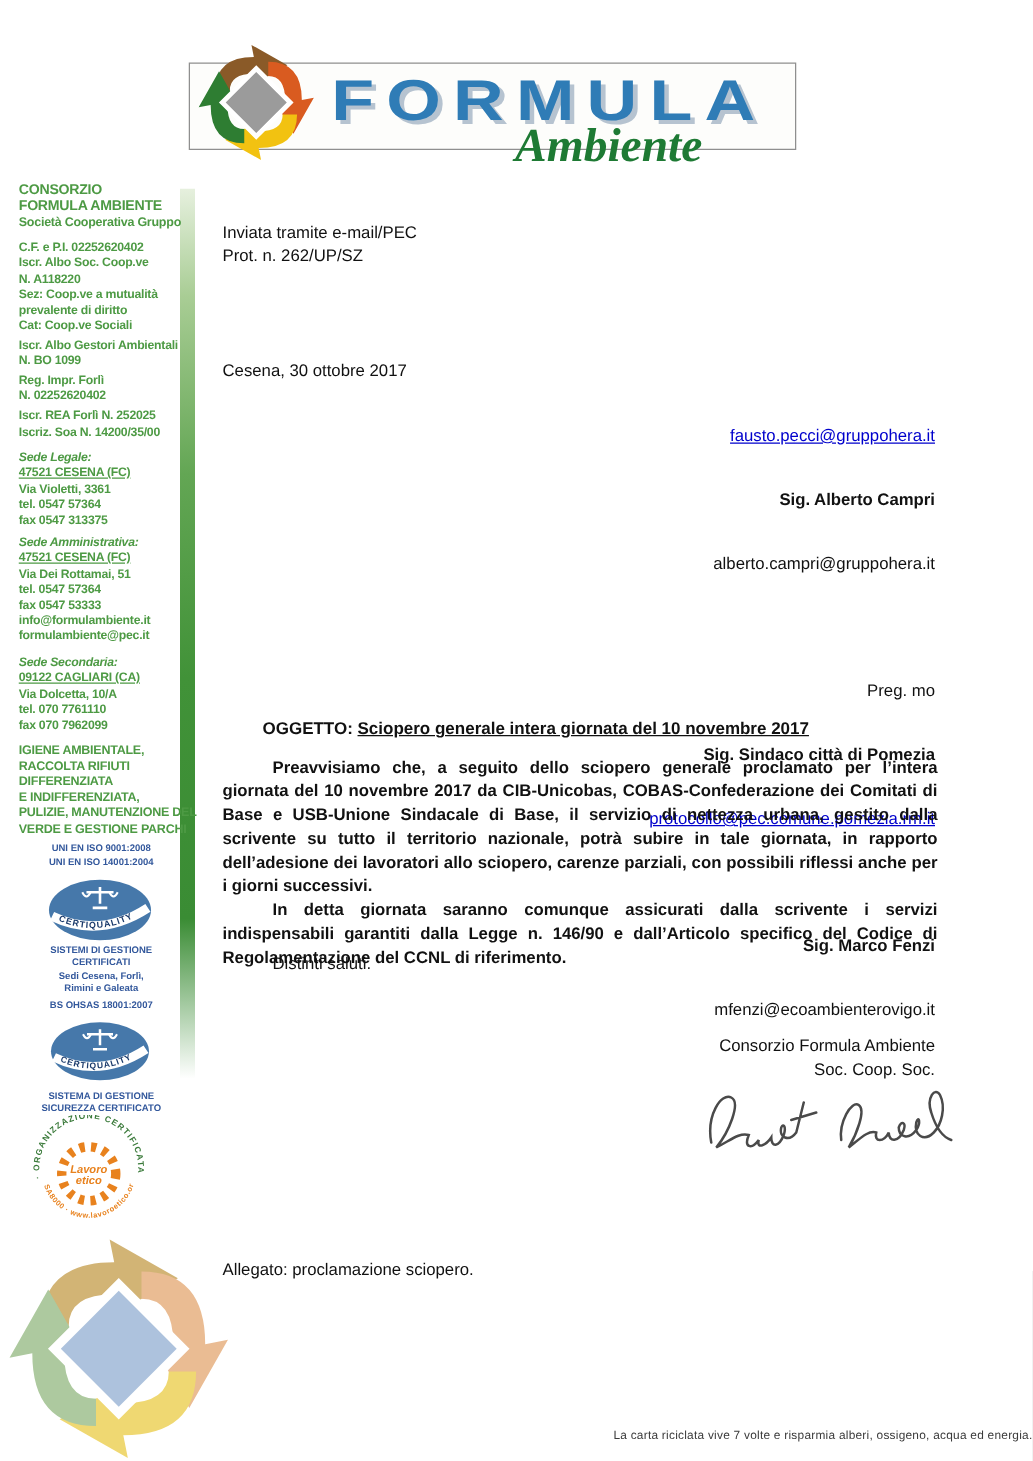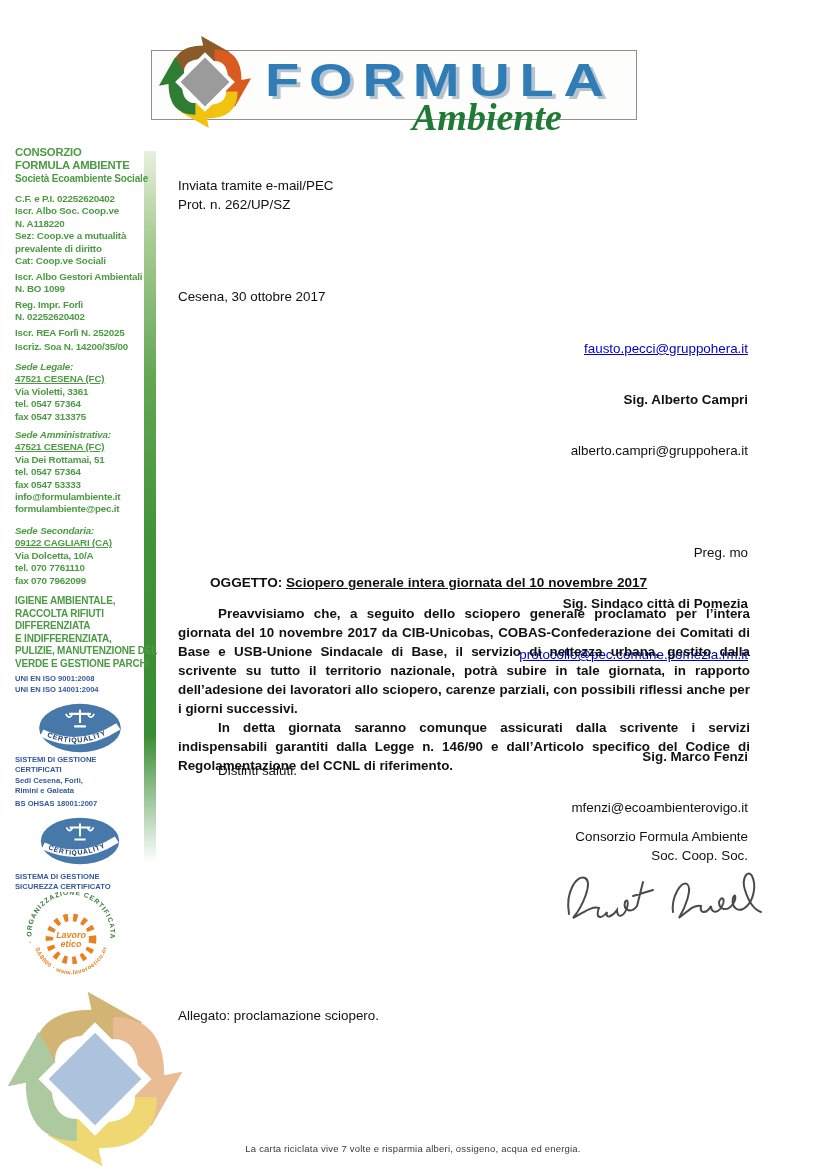--- a/index.html
+++ b/index.html
@@ -16,40 +16,40 @@
   
   .greenbar{position:absolute;left:144px;top:151px;width:12px;height:712px;
         background:linear-gradient(180deg,#e6f0de 0%,#a9cd95 12%,#63a654 32%,#419238 55%,#3a8c34 82%,rgba(58,140,52,0) 100%);}
   .sb{position:absolute;left:15px;width:132px;color:#4d9a44;font-weight:bold;
       font-size:9.8px;line-height:12.4px;letter-spacing:-0.2px;white-space:nowrap;}
   .sb .it{font-style:italic;}
   .sb .u{text-decoration:underline;}
   .org{font-size:11.3px;line-height:13px;}
   .org .sub{font-size:10px;}
   .svc{font-size:10px;line-height:12.6px;}
-  .cert{position:absolute;left:15px;width:132px;color:#33589c;font-weight:bold;
+  .cert{position:absolute;left:15px;width:132px;color:#33589c;font-weight:bold;text-align:center;
         font-size:7.6px;line-height:10px;letter-spacing:0;}
   .cq{position:absolute;left:38px;width:84px;height:50px;}
   .sa{position:absolute;left:24px;width:94px;height:94px;}
   
   .blk{position:absolute;font-size:13.4px;line-height:19px;}
   .recips{position:absolute;right:78px;top:306px;text-align:right;font-size:13.4px;line-height:17px;white-space:pre-wrap;}
   .recips .b{font-weight:bold;}
   .recips .gap{height:17px;}
   a.maillink{color:#0000cc;text-decoration:underline;}
   .subject{position:absolute;left:178px;top:575px;font-size:13.6px;font-weight:bold;margin-left:32px;}
   .subject .u{text-decoration:underline;}
   .paras{position:absolute;left:178px;top:604px;width:572px;text-align:justify;font-size:13.4px;line-height:19px;}
   .paras p{margin:0;text-indent:40px;font-weight:bold;}
   .closing{position:absolute;left:218px;top:763px;font-size:13.4px;}
   .signer{position:absolute;right:78px;top:827px;text-align:right;font-size:13.4px;line-height:19px;}
   .signature{position:absolute;left:555px;top:862px;width:210px;height:75px;}
   .attachment{position:absolute;left:178px;top:1008px;font-size:13.4px;}
   .watermark{position:absolute;left:4px;top:988px;width:182px;height:182px;opacity:.95;}
-  .footer{position:absolute;left:0;right:0;top:1143px;text-align:center;font-size:9.5px;color:#3a3a3a;letter-spacing:.2px;}
+  .footer{position:absolute;left:0;right:0;top:1143px;text-align:right;font-size:9.5px;color:#3a3a3a;letter-spacing:.2px;}
 </style>
 </head>
 <body>
 
 <div class="page">
 
   <div class="logo-frame"></div>
   <svg class="logo-icon" viewBox="0 0 100 100">
     <g>
       <path d="M 16 40 Q 16 12 48 12 L 46 2 L 76 19 L 46 36 L 48 26 Q 28 26 28 40 Z" fill="#8a5a28"></path>
@@ -60,21 +60,21 @@
     </g>
   </svg>
   <div class="logo-formula">FORMULA</div>
   <div class="logo-ambiente">Ambiente</div>
 
   <div class="greenbar"></div>
 
   <div class="sb org" style="top:146px">
     <div>CONSORZIO</div>
     <div>FORMULA AMBIENTE</div>
-    <div class="sub">Società Ecoambiente Sociale</div>
+    <div class="sub">Società Cooperativa Gruppo</div>
   </div>
 
   <div class="sb" style="top:193px">
       <div>C.F. e P.I. 02252620402</div>
       <div>Iscr. Albo Soc. Coop.ve</div>
       <div>N. A118220</div>
       <div>Sez: Coop.ve a mutualità</div>
       <div>prevalente di diritto</div>
       <div>Cat: Coop.ve Sociali</div>
     </div>

